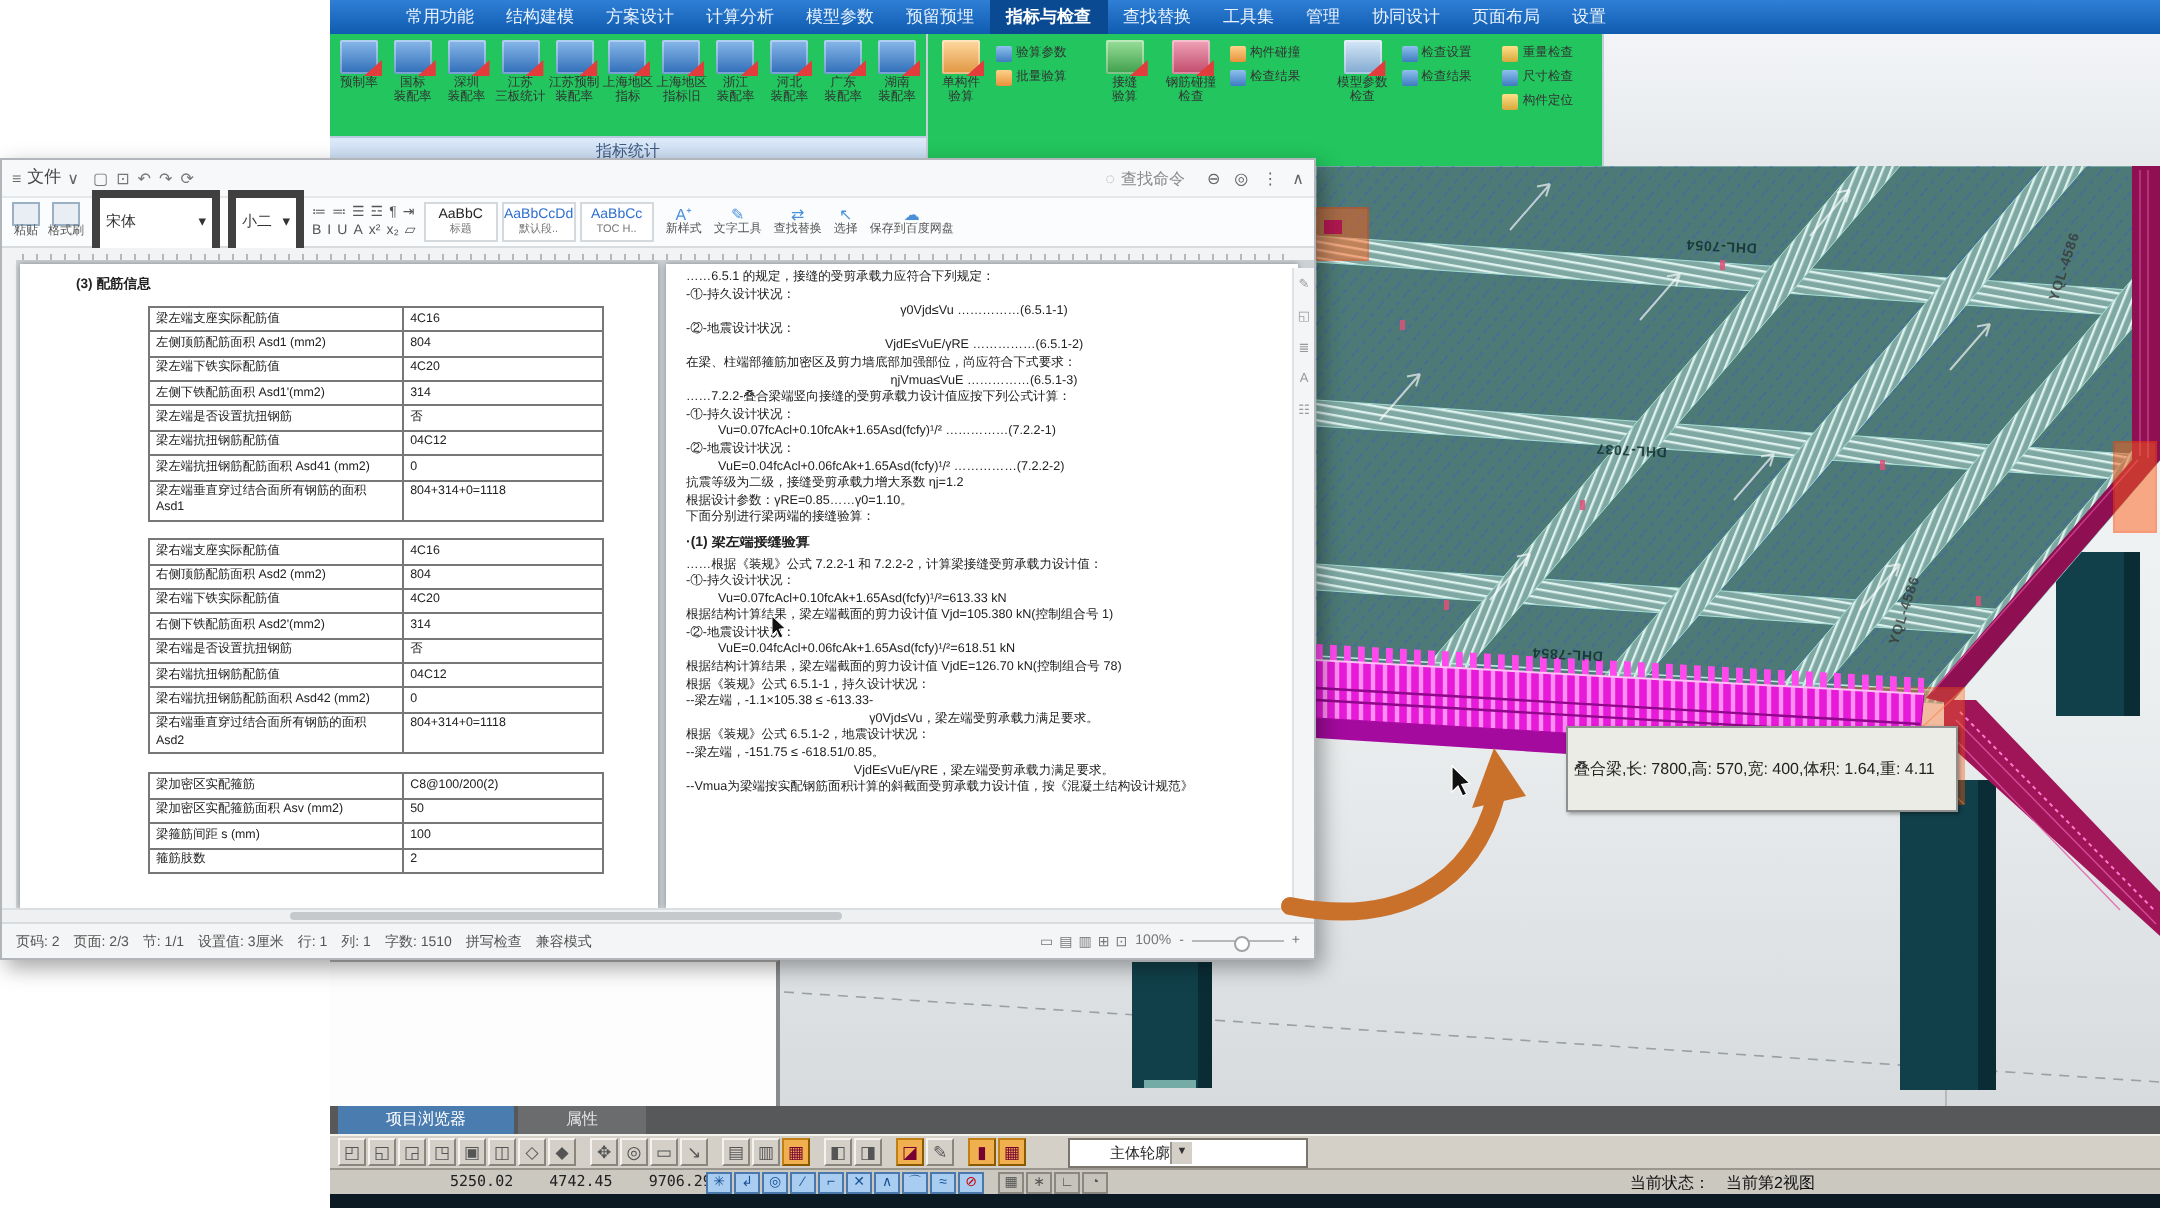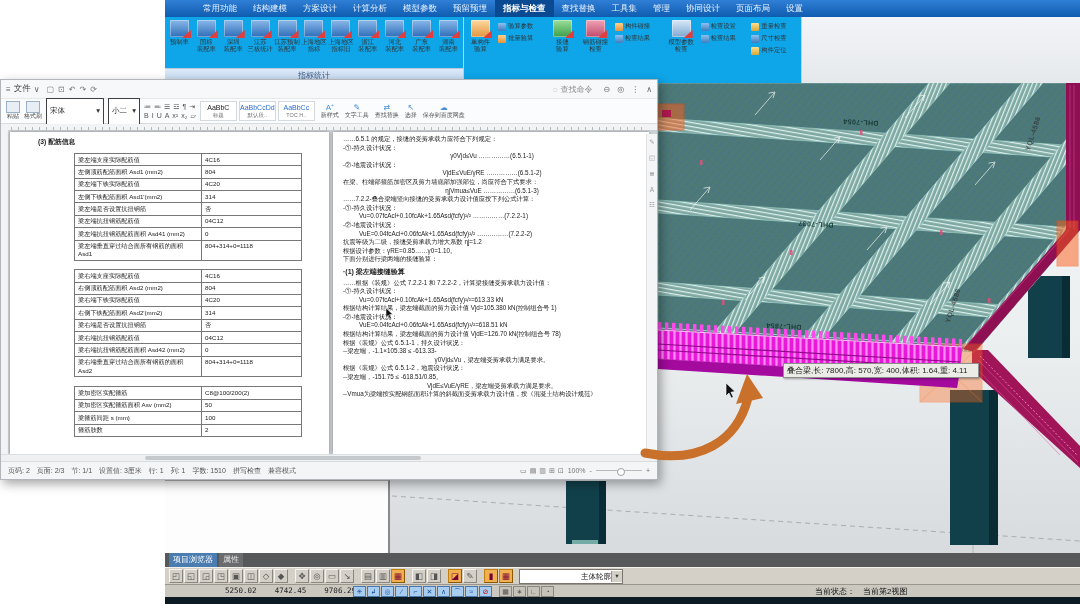--- a/index.html
+++ b/index.html
@@ -6,21 +6,21 @@
   body{width:1080px;height:604px;position:relative;background:#fff;overflow:hidden;
        font-family:"Liberation Sans",sans-serif;-webkit-font-smoothing:antialiased}
   
   .cadwin{position:absolute;left:165px;top:0;width:915px;height:604px;background:#d6d3cc}
   .cad-tabbar{position:absolute;left:0;top:0;width:100%;height:17px;box-sizing:border-box;
     background:linear-gradient(#2f7fd6,#0f5cb0);display:flex;align-items:center;padding-left:30px}
   .appico{position:absolute;left:4px;top:2px;width:20px;height:13px;border-radius:2px;
     background:linear-gradient(#bcd9f7,#3f86d6);border:1px solid #dcecff}
   .ctab{color:#e8f2fd;font-size:8.5px;padding:0 8px;height:17px;line-height:17px;white-space:nowrap;cursor:default}
   .ctab.on{background:#0a4a92;color:#fff;font-weight:bold}
-  .ribbon{position:absolute;top:17px;left:0;right:0;height:66px;background:#0ea5e9;display:flex}
+  .ribbon{position:absolute;top:17px;left:0;right:0;height:66px;background:#22c55e;display:flex}
   .rgroup{position:relative;height:100%;border-right:1px solid #c5cdd6;display:flex;flex-direction:column;box-sizing:border-box}
   .g1{width:299px}.g2{width:338px}
   .rbtns{display:flex;flex:1;align-items:flex-start;padding:2px 1px 0}
   .rbig{width:27px;display:flex;flex-direction:column;align-items:center;gap:1px;padding-top:1px}
   .rbig.w32{width:32px}.rbig.w36{width:36px}
   .bico{width:19px;height:17px;border-radius:1px;position:relative;flex:none;
     background:linear-gradient(#8ab9ea,#2f6db8);
     box-shadow:inset 0 0 0 1px rgba(255,255,255,.35)}
   .bico::after{content:"";position:absolute;right:-2px;bottom:-1px;width:9px;height:8px;
     background:#e23c3c;clip-path:polygon(0 100%,100% 0,100% 100%)}
@@ -41,40 +41,40 @@
   .vp{position:absolute;left:390px;top:83px;width:690px;height:470px;z-index:1;overflow:hidden}
   .vp svg{position:absolute;left:0;top:0}
   .vp-label{position:absolute;font-size:7px;font-weight:bold;color:#10302e;letter-spacing:.4px;opacity:.85;white-space:nowrap}
   .vl-a{left:453px;top:36px;transform:rotate(183deg)}
   .vl-b{left:408px;top:138px;transform:rotate(183deg)}
   .vl-c{left:376px;top:240px;transform:rotate(183deg)}
   .vl-d{left:625px;top:47px;transform:rotate(-72deg);color:#333;opacity:.75}
   .vl-e{left:545px;top:219px;transform:rotate(-72deg);color:#333;opacity:.75}
   .tooltip{position:absolute;left:393px;top:280px;width:188px;height:13px;background:#ecece7;
     border:1px solid #8f8f8f;box-shadow:1px 1px 2px rgba(0,0,0,.35);font-size:8px;line-height:13px;
-    padding:0 3px;color:#222;white-space:nowrap;overflow:hidden}
+    padding:14px 3px;color:#222;white-space:nowrap;overflow:hidden}
   .proj{position:absolute;left:165px;top:480px;width:225px;height:73px;background:#fdfdfd;
     border-top:1px solid #b5b5b5;border-right:2px solid #8a8a8a;z-index:1;box-sizing:border-box}
   
   .wps{position:absolute;left:0;top:79px;width:658px;height:401px;background:#f7f8f9;z-index:2;
     border:1px solid #b2b6ba;box-sizing:border-box;box-shadow:3px 4px 10px rgba(0,0,0,.35)}
   .wmenu{height:18px;display:flex;align-items:center;padding:0 5px;gap:3px;font-size:8.5px;color:#444}
   .wfile{display:flex;align-items:center;gap:3px;white-space:nowrap}
   .wburger{font-size:8px;color:#666}
   .wqat{display:flex;gap:4px;color:#777;font-size:8px;margin:0 4px}
   .wtabs{display:flex;align-items:center;gap:1px}
   .wtab{padding:0 6px;height:13px;line-height:13px;border-radius:7px;font-size:8.5px;color:#333;white-space:nowrap}
   .wtab.on{background:#d93f35;color:#fff}
   .wsearch{margin-left:auto;display:flex;align-items:center;gap:3px;color:#8a8a8a;font-size:8px}
   .wmr{display:flex;gap:7px;color:#666;font-size:8px;margin-left:8px}
   .wtool{height:24px;background:#fbfcfd;border-top:1px solid #e5e8ea;border-bottom:1px solid #d8dcdf;
     display:flex;align-items:center;padding:0 5px;gap:4px}
   .wt-paste{display:flex;flex-direction:column;align-items:center;font-size:6px;color:#555;line-height:1.2}
   .wt-big{width:12px;height:10px;background:#e8eef4;border:1px solid #9ab0c4}
-  .fontbox{height:13px;border:1px solid #404040;background:#fff;font-size:7.5px;line-height:12px;
+  .fontbox{height:13px;border:4px solid #404040;background:#fff;font-size:7.5px;line-height:12px;
     padding:6px 3px;color:#333;display:flex;justify-content:space-between;align-items:center}
   .fb-name{width:50px}.fb-size{width:24px}
   .fmt{display:flex;flex-direction:column;gap:1px}
   .fmt .frow{display:flex;gap:3px;font-size:7px;color:#555;line-height:8px}
   .chip{width:35px;height:18px;border:1px solid #d4d9de;background:#fff;display:flex;flex-direction:column;
     align-items:center;justify-content:center;line-height:1.1}
   .chip .smp{font-size:7px;color:#222;white-space:nowrap}
   .chip .nm{font-size:5.5px;color:#777;white-space:nowrap}
   .chip.blue .smp{color:#2e6fd0}
   .wtoolcol{display:flex;flex-direction:column;align-items:center;font-size:6px;color:#555;line-height:1.2;white-space:nowrap}
@@ -104,34 +104,34 @@
   .wscroll .thumb{position:absolute;left:22%;width:42%;top:1px;height:4px;background:#c5c9cc;border-radius:2px}
   .wstatus{position:absolute;left:0;right:0;bottom:0;height:17px;background:#f4f5f6;border-top:1px solid #d9dcdf;
     display:flex;align-items:center;font-size:7px;color:#555;padding:0 7px;gap:7px}
   .ws-right{margin-left:auto;display:flex;align-items:center;gap:4px;color:#777}
   .ws-ico{display:flex;gap:3px;font-size:7px}
   .ztrack{width:46px;height:1px;background:#b5b9bc;position:relative}
   .zknob{position:absolute;left:45%;top:-2.5px;width:6px;height:6px;border-radius:50%;background:#fff;border:1px solid #9fa3a6}
   
   .btabs{position:absolute;left:165px;top:553px;width:915px;height:14px;background:#57585a;z-index:3;
     display:flex;align-items:center;padding-left:4px;box-sizing:border-box}
-  .btab{font-size:8px;color:#e4e4e4;padding:0 4px;height:14px;line-height:14px;background:#6b6c6e;margin-right:2px;white-space:nowrap}
+  .btab{font-size:8px;color:#e4e4e4;padding:0 24px;height:14px;line-height:14px;background:#6b6c6e;margin-right:2px;white-space:nowrap}
   .btab.on{background:#4a7cb0;color:#fff}
   .bprompt{position:absolute;left:227px;right:0;top:0;height:14px;background:#97999c;color:#111;
     font-size:8px;line-height:14px;padding-left:16px}
   .bprompt::before{content:"";position:absolute;left:4px;top:3.5px;width:7px;height:7px;background:#dfe2e5;border:1px solid #55585a}
   .btool{position:absolute;left:165px;top:567px;width:915px;height:18px;background:#d4d0c8;z-index:3;
     border-top:1px solid #f3f1ec;border-bottom:1px solid #9a968e;display:flex;align-items:center;
     padding:0 4px;gap:1px;box-sizing:border-box}
   .tbi{width:14px;height:14px;box-sizing:border-box;background:#d4d0c8;font-size:8.5px;line-height:12px;
     text-align:center;color:#555;border:1px solid;border-color:#f5f3ef #8a867e #8a867e #f5f3ef;flex:none;overflow:hidden}
   .tbi.on{background:#f0b050;border-color:#c27f12 #8a5a00 #8a5a00 #c27f12;color:#703}
   .tbi.sep{width:5px;border:0;background:transparent}
-  .bdrop{width:98px;height:13px;background:#fff;border:1px solid #7a766e;margin-left:5px;font-size:7.5px;
-    line-height:11px;padding:0 0 0 4px;color:#222;display:flex;justify-content:flex-end;align-items:center;flex:none}
+  .bdrop{width:98px;height:13px;background:#fff;border:1px solid #7a766e;margin-left:20px;font-size:7.5px;
+    line-height:11px;padding:0 0 0 20px;color:#222;display:flex;justify-content:flex-start;align-items:center;flex:none}
   .bdrop .ar{width:10px;height:11px;background:#d4d0c8;border-left:1px solid #9a968e;font-size:5.5px;
     text-align:center;line-height:11px;color:#333}
   .bcoord{position:absolute;left:165px;top:585px;width:915px;height:12px;background:#cbc8c0;z-index:3}
   .coords{position:absolute;left:60px;top:1px;white-space:pre;color:#222;font-size:7.5px;
     font-family:"DejaVu Sans Mono",monospace}
   .snaps{position:absolute;left:188px;top:0;display:flex;gap:1px;align-items:center;height:12px}
   .sni{width:13px;height:11px;box-sizing:border-box;background:#a9cdf0;border:1px solid #4a78ac;color:#174f94;
     font-size:7px;line-height:9px;text-align:center;flex:none;overflow:hidden}
   .sni.red{color:#c00}
   .sni.gray{background:#c6c3bb;border-color:#8a8680;color:#555}

